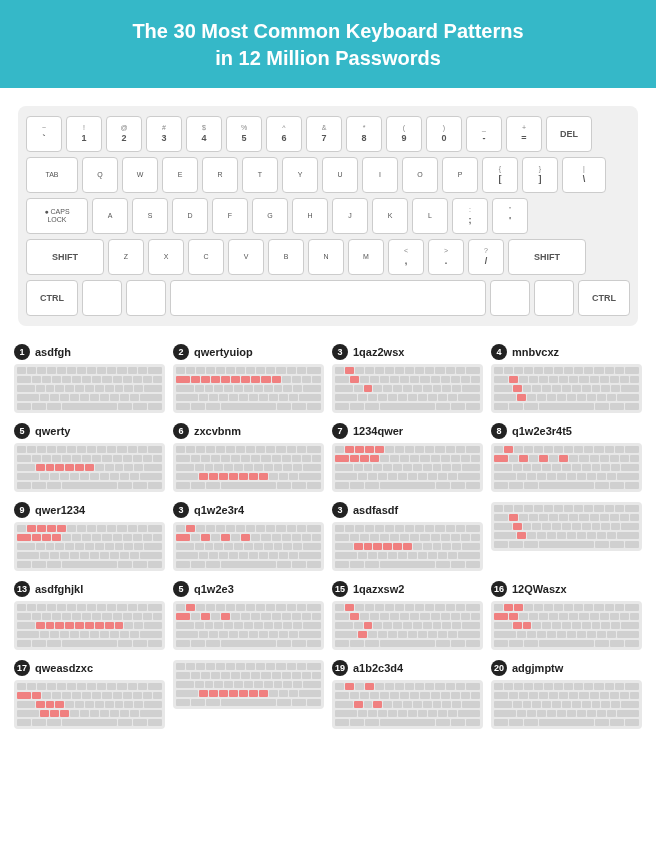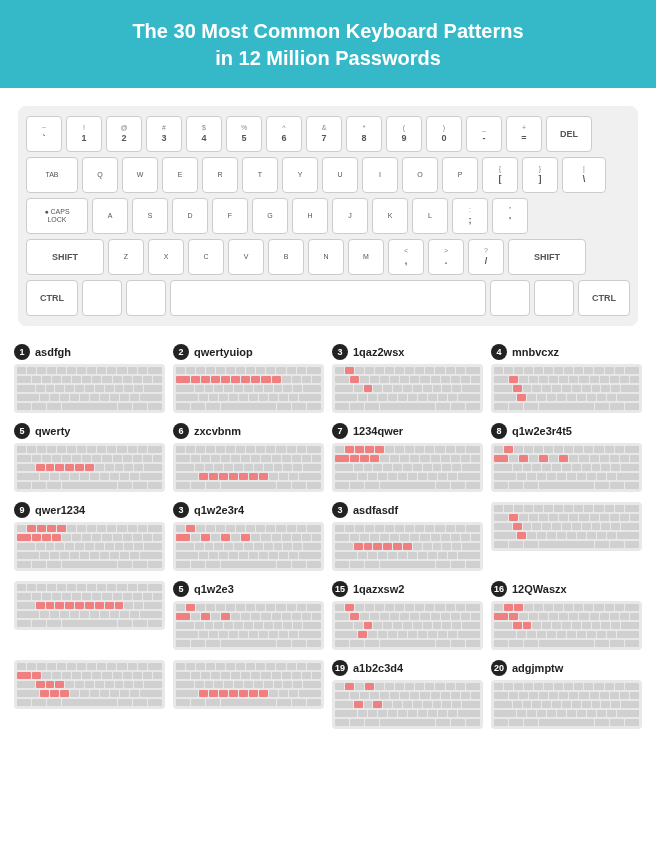--- a/index.html
+++ b/index.html
@@ -1210,20 +1210,24 @@
               <div style="height: 7px; border-radius: 1px; background: rgb(208, 208, 208); flex: 1 1 0%;"></div>
               <div style="height: 7px; border-radius: 1px; background: rgb(208, 208, 208); flex: 1 1 0%;"></div>
               <div style="height: 7px; border-radius: 1px; background: rgb(208, 208, 208); flex: 4 1 0%;"></div>
               <div style="height: 7px; border-radius: 1px; background: rgb(208, 208, 208); flex: 1 1 0%;"></div>
               <div style="height: 7px; border-radius: 1px; background: rgb(208, 208, 208); flex: 1 1 0%;"></div>
               <div style="height: 7px; border-radius: 1px; background: rgb(208, 208, 208); flex: 1 1 0%;"></div>
             </div>
           </div>
         </div>
         <div class="pattern-item">
+          <div class="pattern-label">
+            <span class="pattern-num">13</span>
+            <span>asdfghjkl</span>
+          </div>
           <div class="mini-keyboard">
             <div class="mini-row">
               <div class="mini-key" style="flex: 1 1 0%; height: 7px; border-radius: 1px; background: rgb(208, 208, 208);"></div>
               <div class="mini-key" style="flex: 1 1 0%; height: 7px; border-radius: 1px; background: rgb(208, 208, 208);"></div>
               <div class="mini-key" style="flex: 1 1 0%; height: 7px; border-radius: 1px; background: rgb(208, 208, 208);"></div>
               <div class="mini-key" style="flex: 1 1 0%; height: 7px; border-radius: 1px; background: rgb(208, 208, 208);"></div>
               <div class="mini-key" style="flex: 1 1 0%; height: 7px; border-radius: 1px; background: rgb(208, 208, 208);"></div>
               <div class="mini-key" style="flex: 1 1 0%; height: 7px; border-radius: 1px; background: rgb(208, 208, 208);"></div>
               <div class="mini-key" style="flex: 1 1 0%; height: 7px; border-radius: 1px; background: rgb(208, 208, 208);"></div>
               <div class="mini-key" style="flex: 1 1 0%; height: 7px; border-radius: 1px; background: rgb(208, 208, 208);"></div>
@@ -1518,20 +1522,24 @@
               <div style="height: 7px; border-radius: 1px; background: rgb(208, 208, 208); flex: 1 1 0%;"></div>
               <div style="height: 7px; border-radius: 1px; background: rgb(208, 208, 208); flex: 1 1 0%;"></div>
               <div style="height: 7px; border-radius: 1px; background: rgb(208, 208, 208); flex: 4 1 0%;"></div>
               <div style="height: 7px; border-radius: 1px; background: rgb(208, 208, 208); flex: 1 1 0%;"></div>
               <div style="height: 7px; border-radius: 1px; background: rgb(208, 208, 208); flex: 1 1 0%;"></div>
               <div style="height: 7px; border-radius: 1px; background: rgb(208, 208, 208); flex: 1 1 0%;"></div>
             </div>
           </div>
         </div>
         <div class="pattern-item">
+          <div class="pattern-label">
+            <span class="pattern-num">17</span>
+            <span>qweasdzxc</span>
+          </div>
           <div class="mini-keyboard">
             <div class="mini-row">
               <div class="mini-key" style="flex: 1 1 0%; height: 7px; border-radius: 1px; background: rgb(208, 208, 208);"></div>
               <div class="mini-key" style="flex: 1 1 0%; height: 7px; border-radius: 1px; background: rgb(208, 208, 208);"></div>
               <div class="mini-key" style="flex: 1 1 0%; height: 7px; border-radius: 1px; background: rgb(208, 208, 208);"></div>
               <div class="mini-key" style="flex: 1 1 0%; height: 7px; border-radius: 1px; background: rgb(208, 208, 208);"></div>
               <div class="mini-key" style="flex: 1 1 0%; height: 7px; border-radius: 1px; background: rgb(208, 208, 208);"></div>
               <div class="mini-key" style="flex: 1 1 0%; height: 7px; border-radius: 1px; background: rgb(208, 208, 208);"></div>
               <div class="mini-key" style="flex: 1 1 0%; height: 7px; border-radius: 1px; background: rgb(208, 208, 208);"></div>
               <div class="mini-key" style="flex: 1 1 0%; height: 7px; border-radius: 1px; background: rgb(208, 208, 208);"></div>

